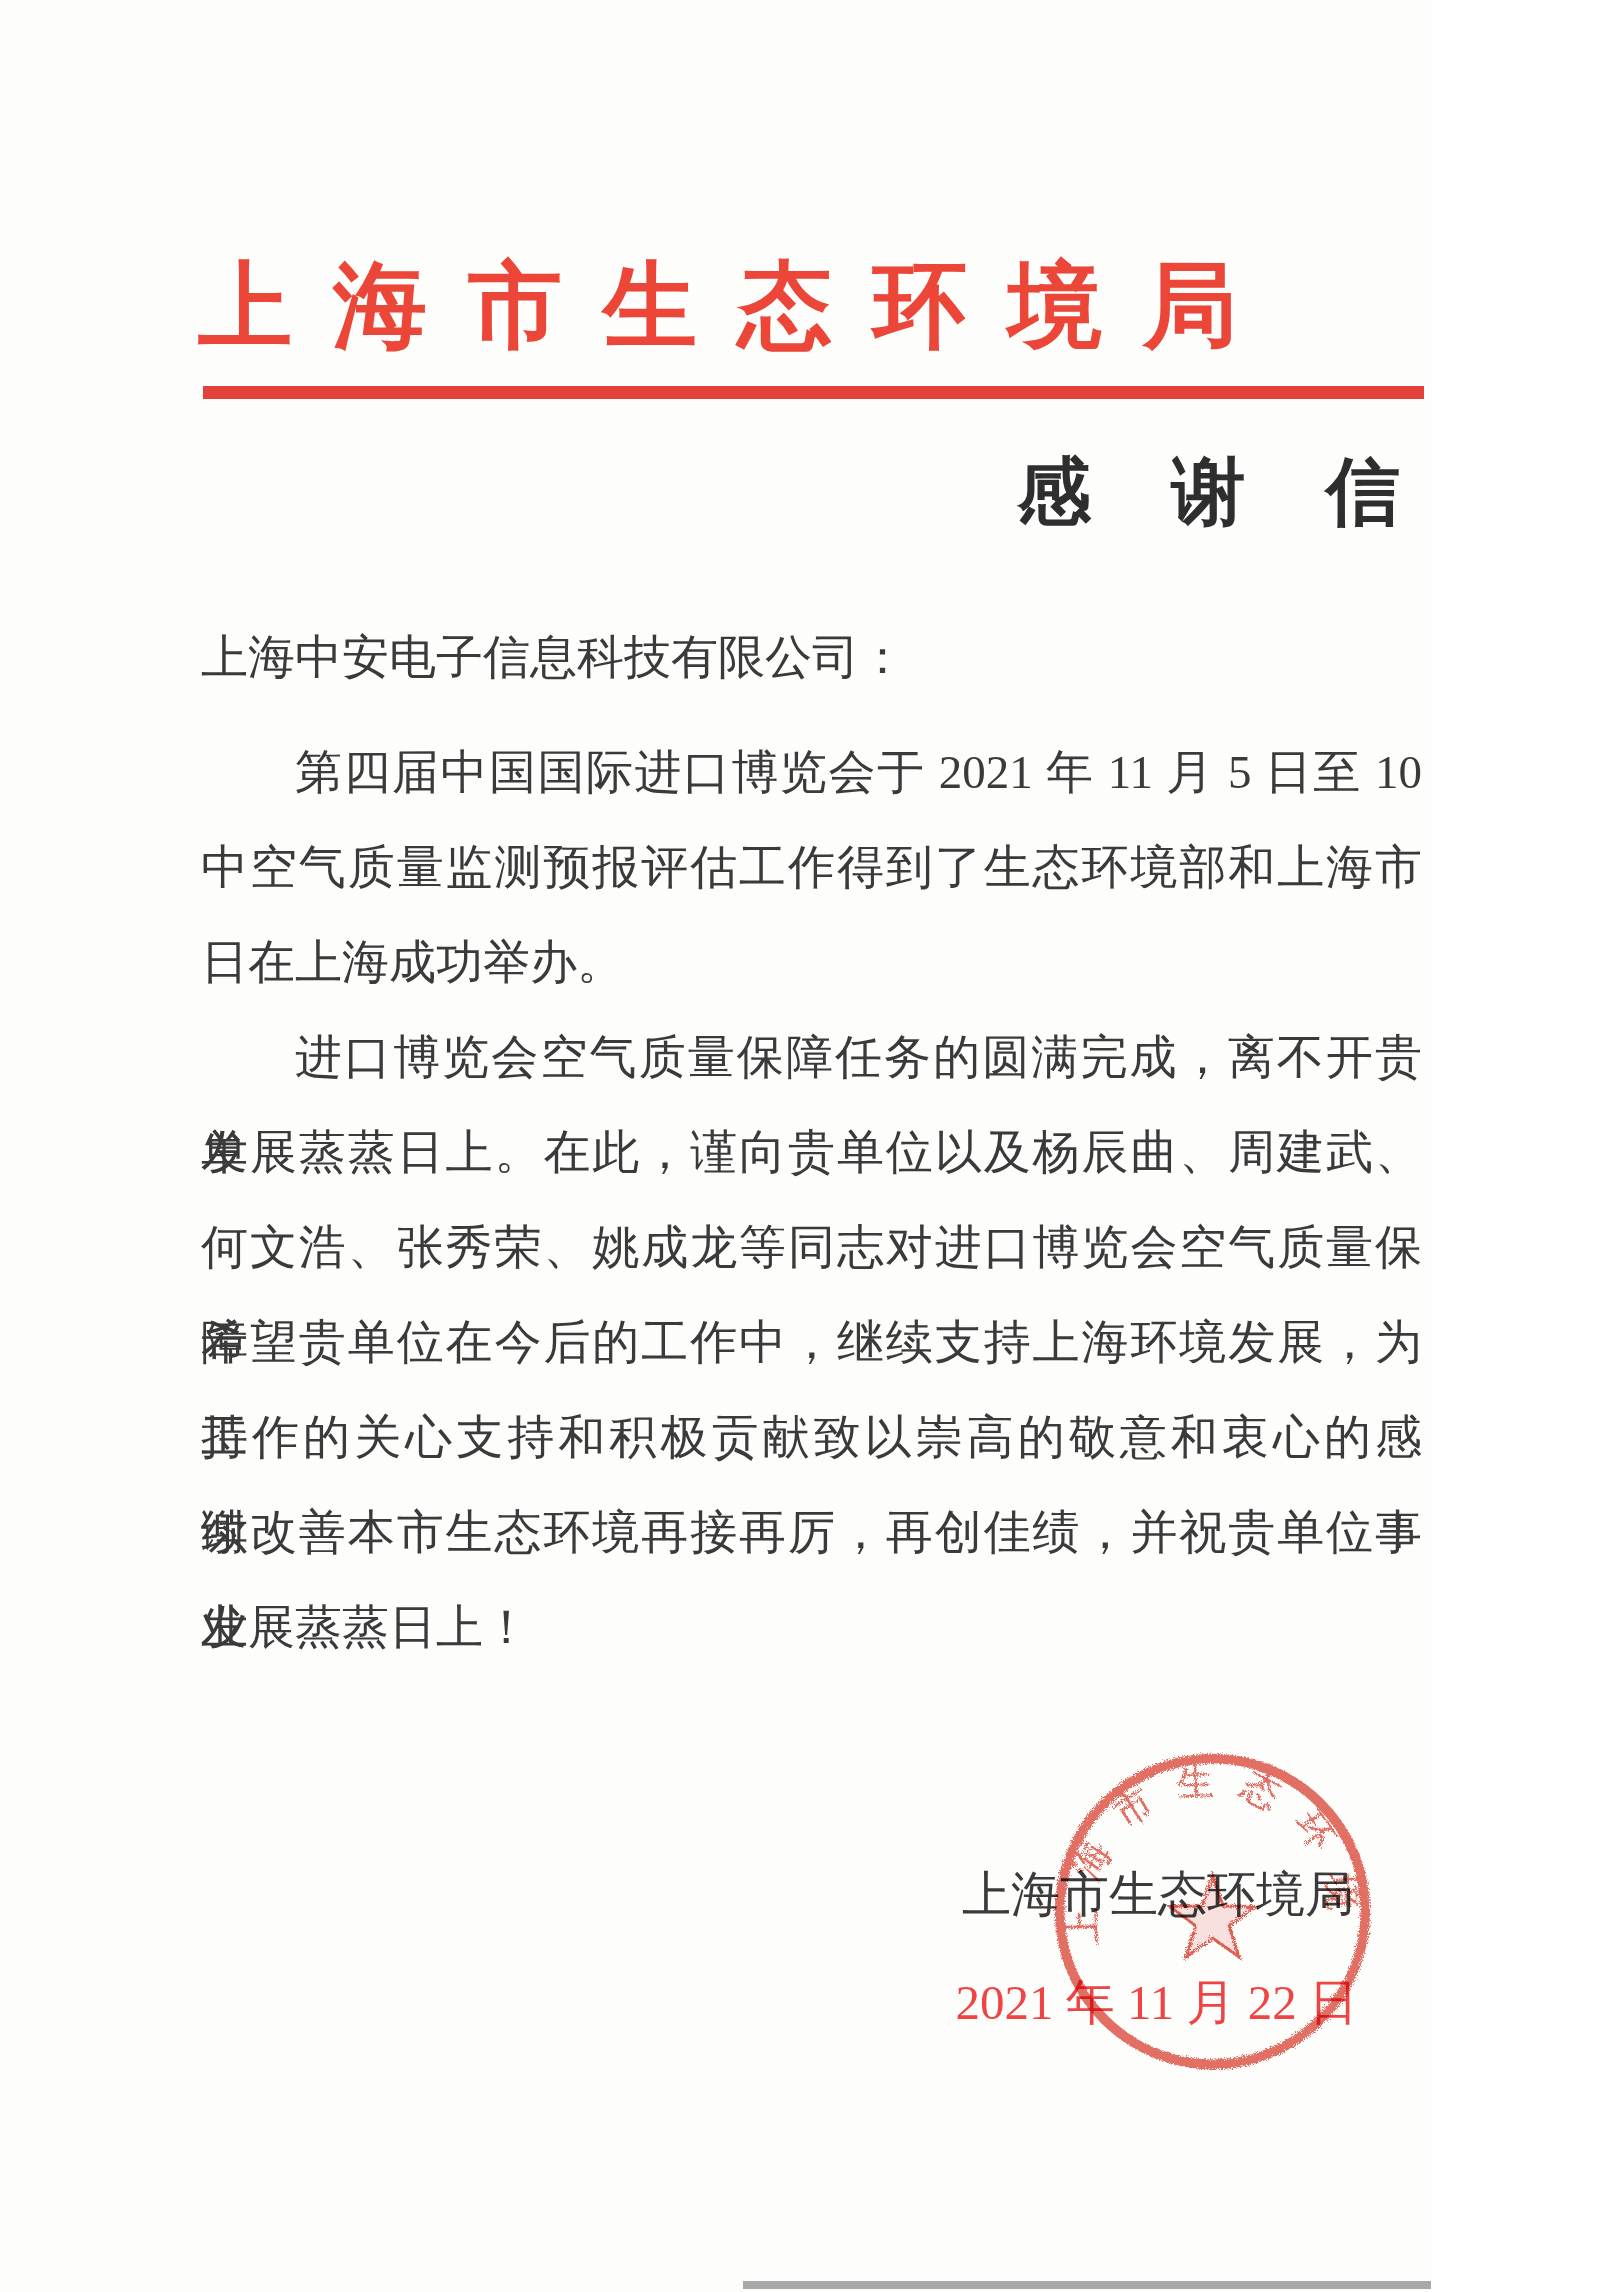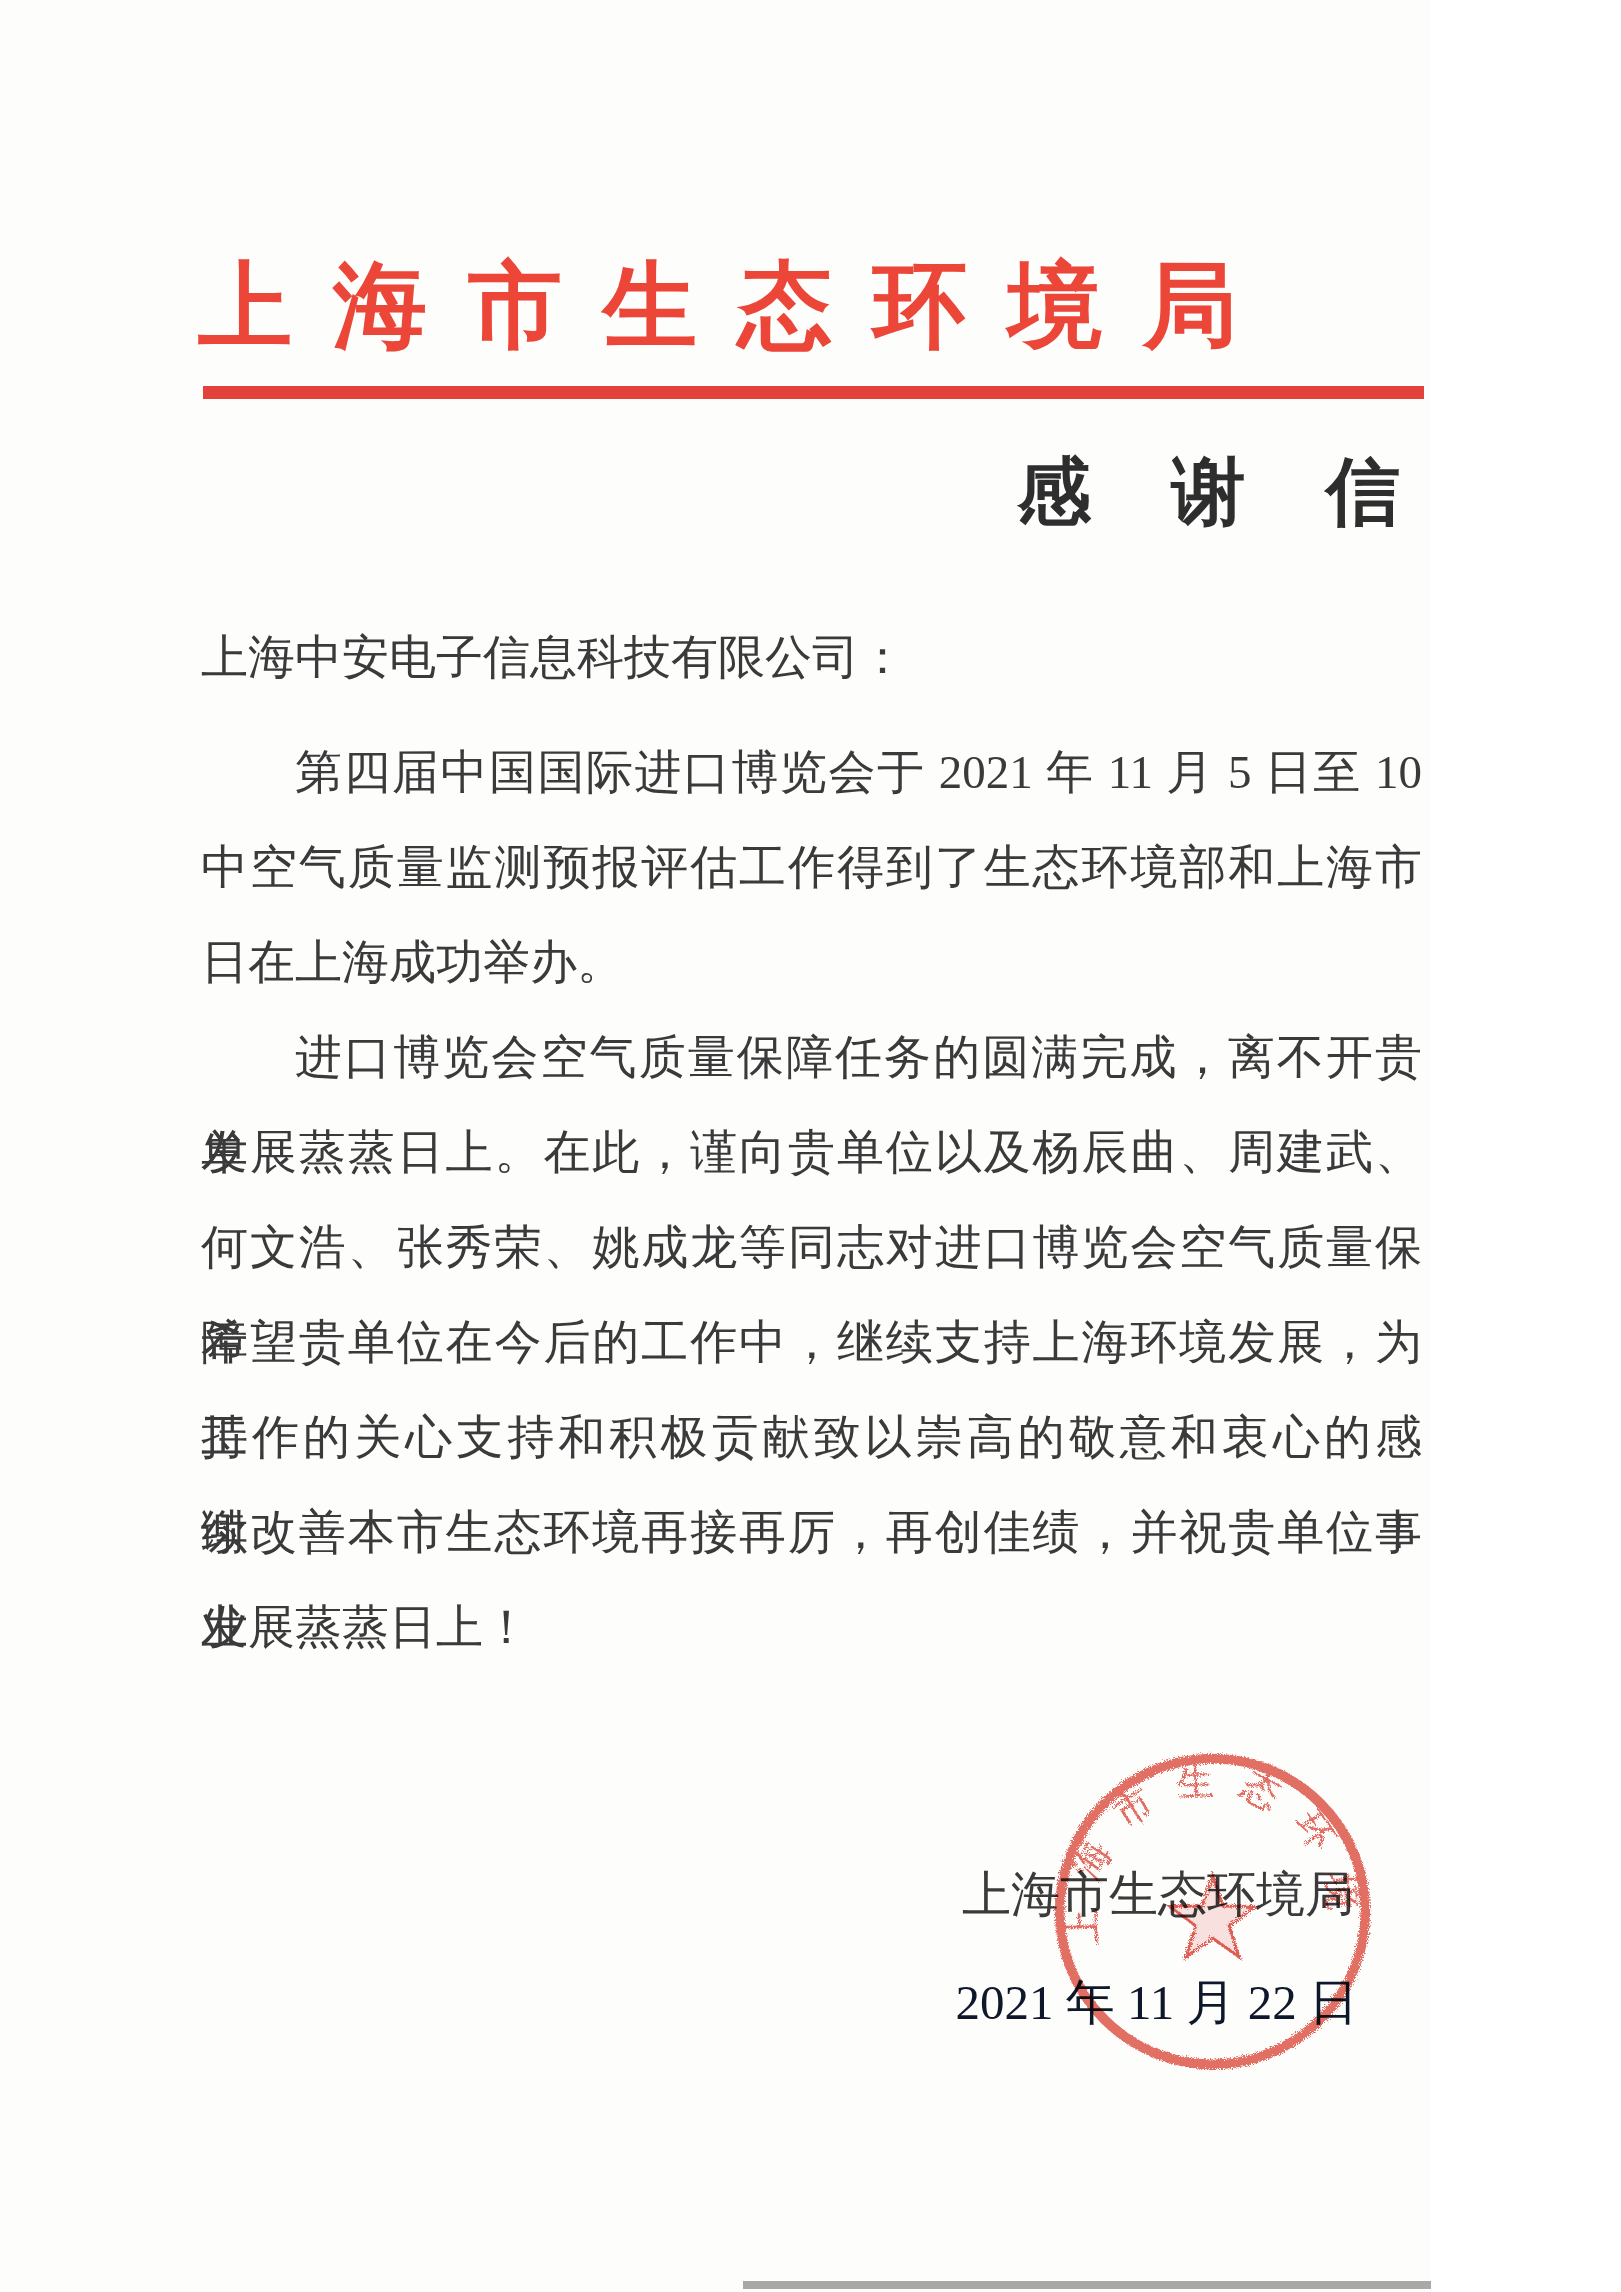--- a/index.html
+++ b/index.html
@@ -53,21 +53,21 @@
     padding-right:267px;box-sizing:border-box;
     text-align:right;
     font-size:49px;color:#3a3a3a;
     line-height:61px;
   }
   .signature-date{
     position:absolute;
     left:0;top:1972px;width:1621px;
     padding-right:263px;box-sizing:border-box;
     text-align:right;
-    font-size:49px;color:#0f172a;
+    font-size:49px;color:#ef4444;
     line-height:61px;
   }
   .seal{
     position:absolute;
     left:1044px;top:1743px;
     width:337px;height:337px;
     mix-blend-mode:multiply;
     opacity:0.88;
   }
   .bottom-scan-artifact{

